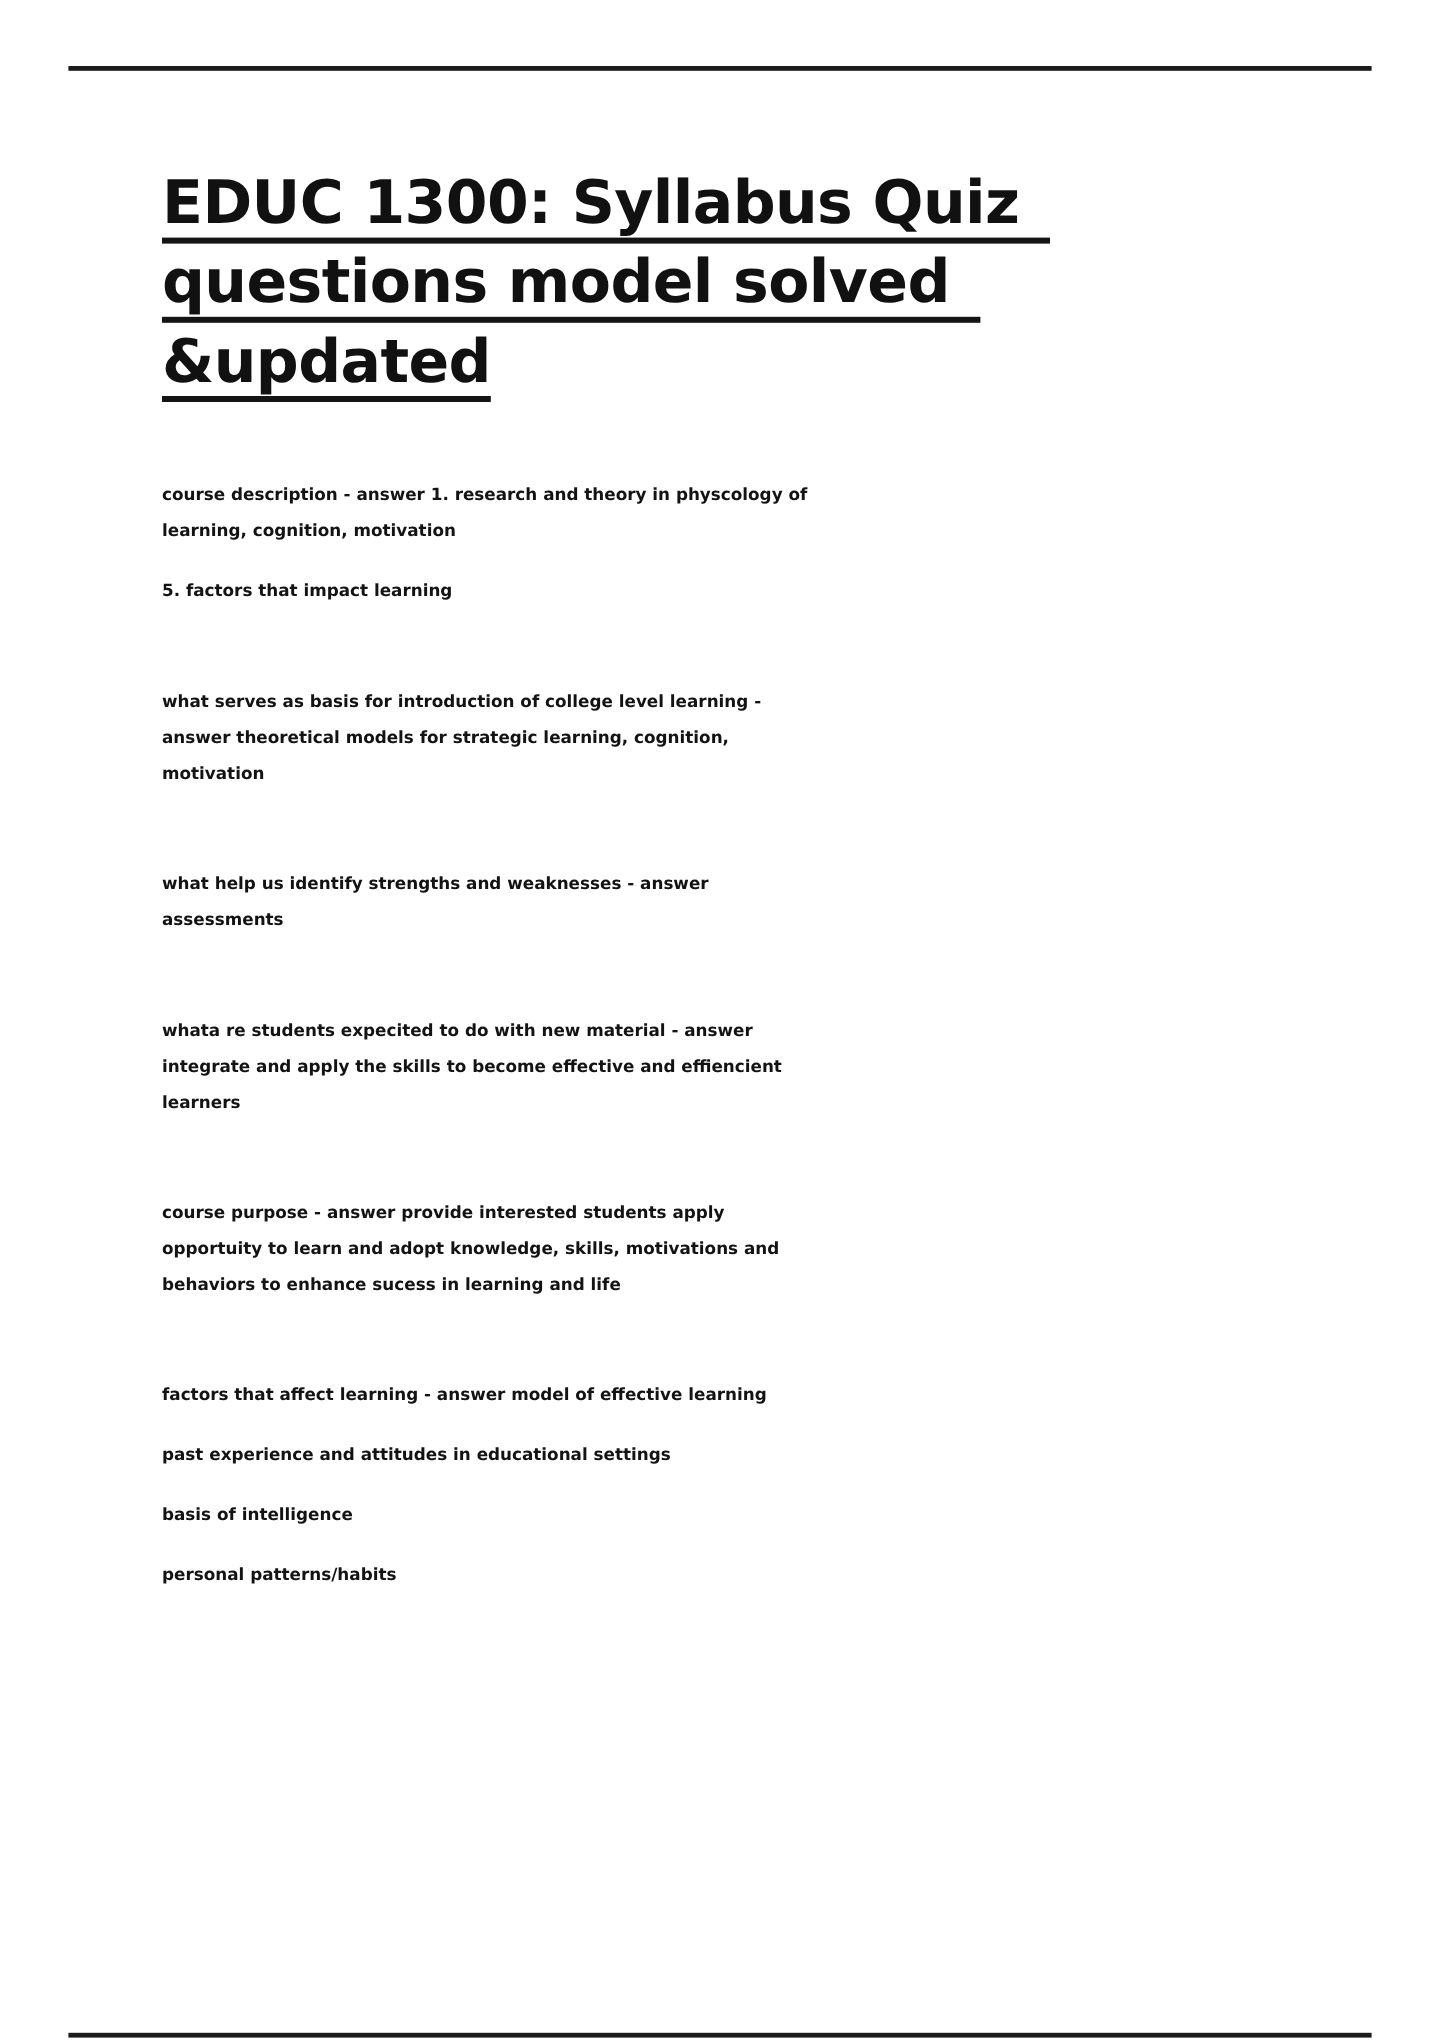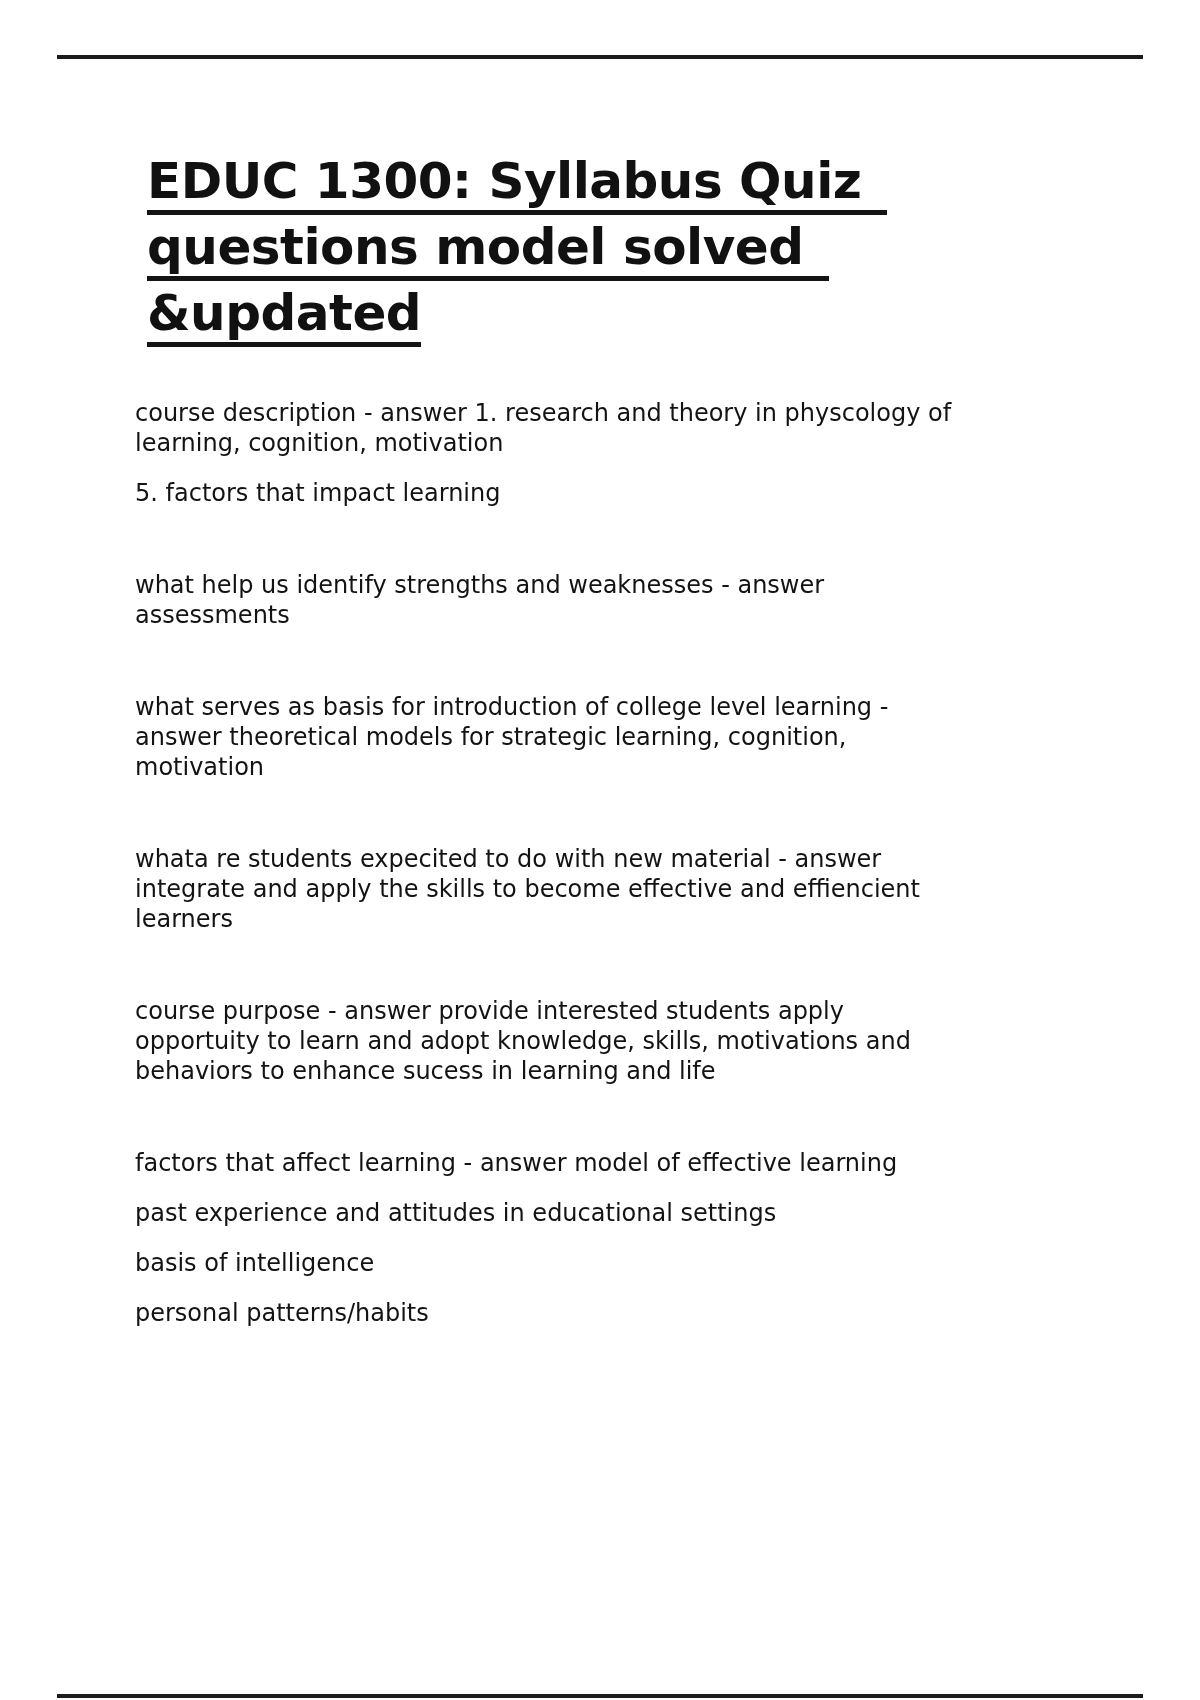--- a/index.html
+++ b/index.html
@@ -50,54 +50,54 @@
     position: absolute;
     left: 135px;
     top: 398px;
     width: 1000px;
   }
   .block {
     margin: 0 0 62px 0;
   }
   .para {
     margin: 0 0 20px 0;
-    font-size: 24px;
-    font-weight: normal;
+    font-size: 14px;
+    font-weight: bold;
     line-height: 30px;
     color: #131313;
     white-space: pre-line;
   }
 </style>
 </head>
 <body>
 
 <div class="page">
 
   <div class="rule top"></div>
 
-  <h1 class="doc-title" style="margin:12px; font-weight:bold;">
+  <h1 class="doc-title" style="margin:0; font-weight:bold;">
     <div class="title-line trail">EDUC 1300: Syllabus Quiz</div>
     <div class="title-line trail">questions model solved</div>
     <div class="title-line">&amp;updated</div>
   </h1>
 
   <main class="doc-body">
       <div class="block">
         <p class="para">course description - answer 1. research and theory in physcology of
 learning, cognition, motivation</p>
         <p class="para">5. factors that impact learning</p>
       </div>
       <div class="block">
-        <p class="para">what help us identify strengths and weaknesses - answer
-assessments</p>
-      </div>
-      <div class="block">
         <p class="para">what serves as basis for introduction of college level learning -
 answer theoretical models for strategic learning, cognition,
 motivation</p>
+      </div>
+      <div class="block">
+        <p class="para">what help us identify strengths and weaknesses - answer
+assessments</p>
       </div>
       <div class="block">
         <p class="para">whata re students expecited to do with new material - answer
 integrate and apply the skills to become effective and effiencient
 learners</p>
       </div>
       <div class="block">
         <p class="para">course purpose - answer provide interested students apply
 opportuity to learn and adopt knowledge, skills, motivations and
 behaviors to enhance sucess in learning and life</p>

